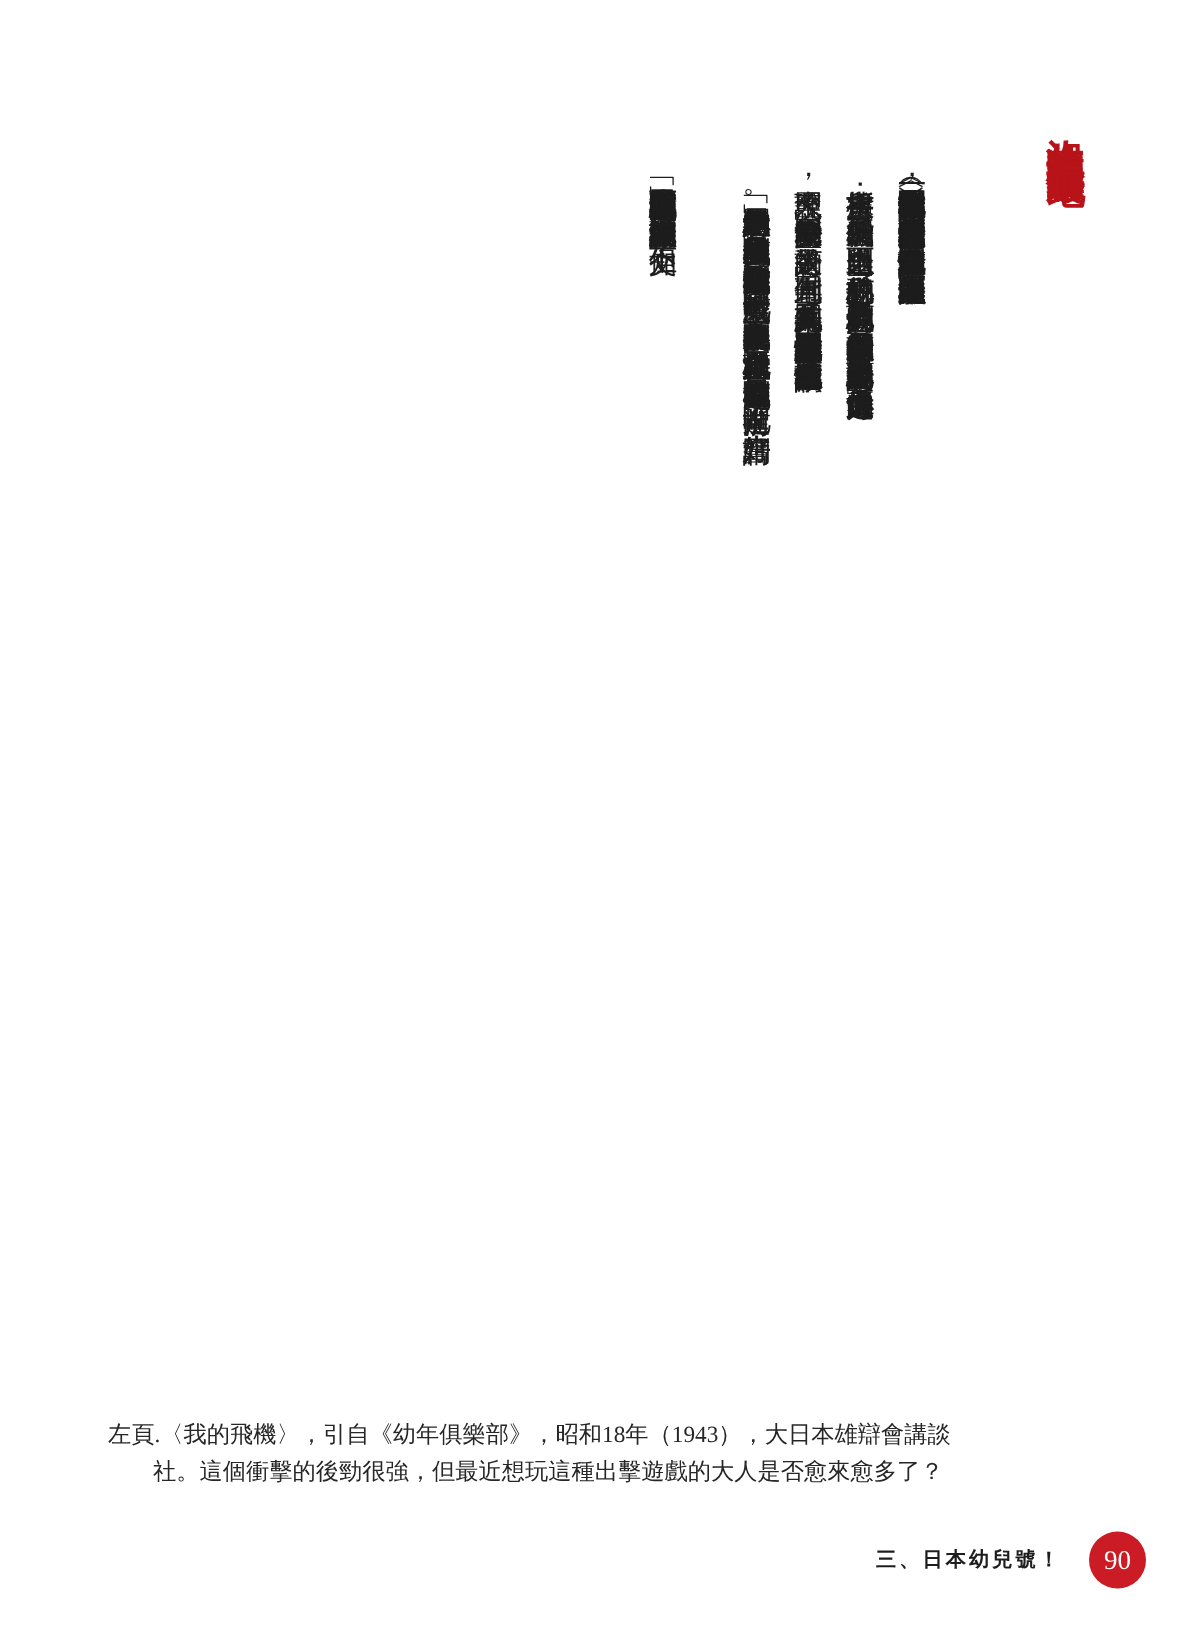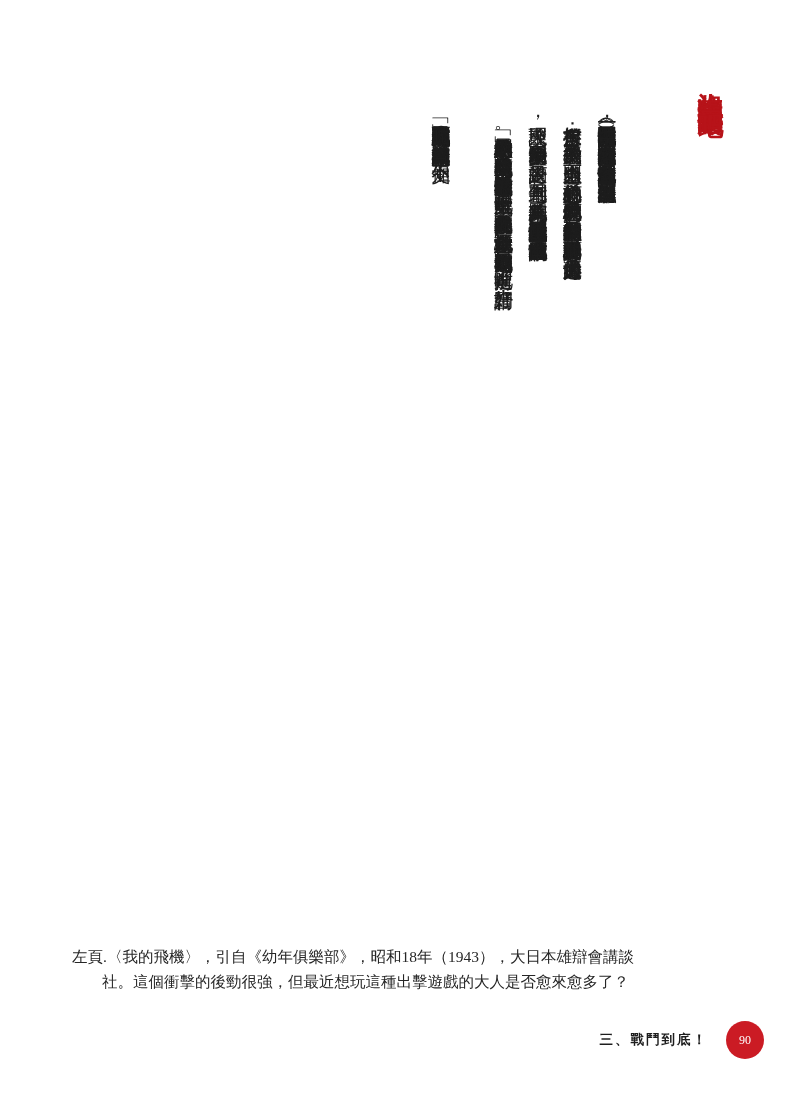--- a/index.html
+++ b/index.html
@@ -68,21 +68,21 @@
   .page-badge {
     position: absolute;
     left: 726px; top: 1021px;
     width: 38px; height: 38px;
     border-radius: 50%;
     background: #cb1b24;
     color: #ffffff;
     display: flex;
     align-items: center;
     justify-content: center;
-    font-size: 12px;
+    font-size: 18px;
   }
 </style>
 </head>
 <body>
 
 <div class="page">
 
   <h1 class="title">沒收幼稚園兒童的零用錢吧！</h1>
 
   <div class="article">
@@ -91,19 +91,19 @@
     <p>照理來說，幼稚園兒童沒多少零用錢。令人驚訝的是，直到同年七月，總共募集了九萬八千圓，該刊物昭和十九年（一九四四）八月號報導協會代表倉橋惣三得意洋洋地獻給海軍省的情形。倉橋感慨萬分地在該誌撰寫了以下的文章：</p>
     <blockquote>「日本幼兒號」是全國幼兒心意的獻納。（中略）艦上戰鬥機「日本幼兒號」完成後，（中略）我相信這台飛機將會炸沉敵方的戰鬥艦，擊沉大型航空母艦吧。（中略）至今從未直接參與戰鬥的幼兒，藉此機會堂堂正正地加入戰場。這台充滿日本幼兒靈魂的戰鬥機，向前挺進吧！請好好奮鬥！</blockquote>
     <p>這台「充滿日本幼兒靈魂的戰鬥機」到底留下了怎樣的戰績呢？聽說獻納報國機專家曾做過調查，但不知下文。</p>
   </div>
 
   <div class="caption">
     <div class="line1">左頁.〈我的飛機〉，引自《幼年俱樂部》，昭和18年（1943），大日本雄辯會講談</div>
     <div class="line2">社。這個衝擊的後勁很強，但最近想玩這種出擊遊戲的大人是否愈來愈多了？</div>
   </div>
 
-  <div class="chapter">三、戰鬥到底！</div>
+  <div class="chapter">三、日本幼兒號！</div>
 
   <div class="page-badge">
     <span>90</span>
   </div>
 
 </div>
 
 </body></html>

